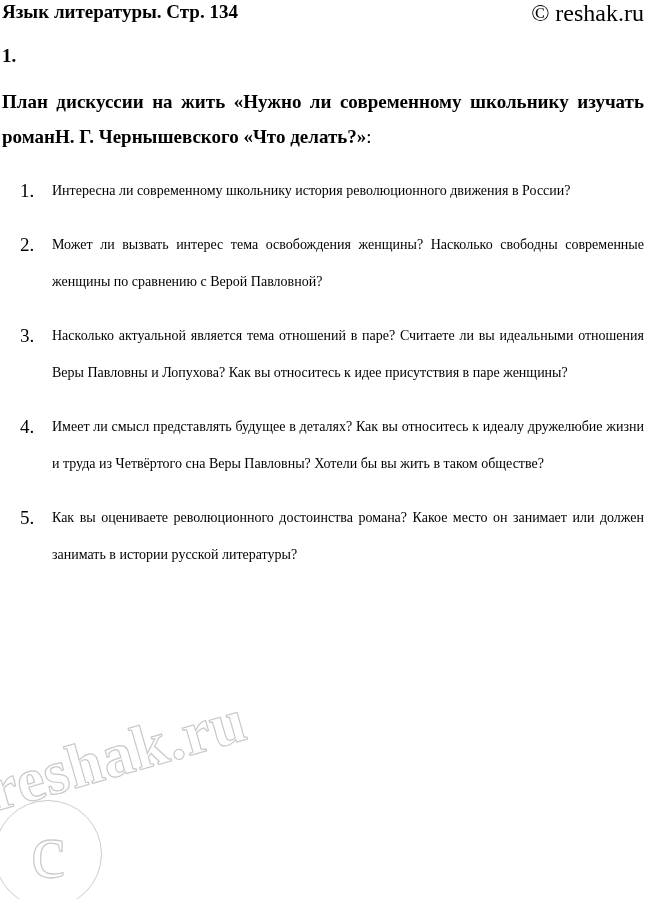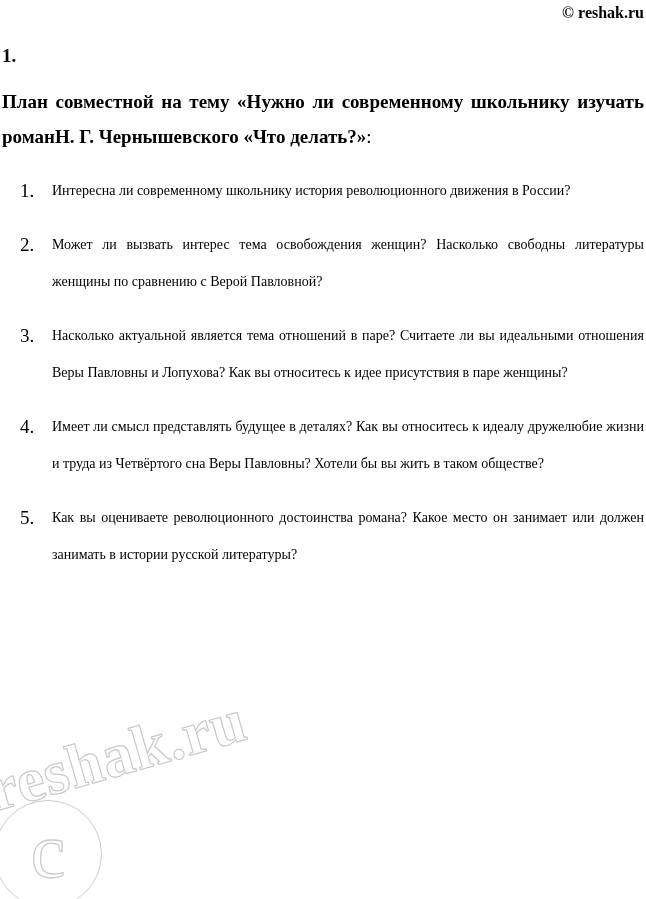--- a/index.html
+++ b/index.html
@@ -84,22 +84,22 @@
     top: 0;
     font-size: 19px;
     font-weight: 700;
     line-height: 24px;
     white-space: nowrap;
   }
   .doc-copyright {
     position: absolute;
     right: 2px;
     top: 1px;
-    font-size: 16px;
-    font-weight: 700;
+    font-size: 24px;
+    font-weight: 400;
     line-height: 24px;
     white-space: nowrap;
   }
 
   .task-number {
     margin: 14px 0 0 2px;
     font-size: 19px;
     font-weight: 700;
     line-height: 24px;
   }
@@ -156,32 +156,33 @@
 <div id="page">
 
   <div id="watermark">
     <div class="wm-text">reshak.ru</div>
     <div class="wm-copy"></div>
   </div>
 
   <div id="content">
 
     <div class="doc-header">
+      <div class="doc-title">Язык литературы. Стр. 134</div>
       <div class="doc-copyright">© reshak.ru</div>
     </div>
 
     <div class="task-number">1.</div>
 
     <p class="lead">
-      <span>План совместной на тему «Нужно ли современному школьнику изучать романН. Г. Чернышевского «Что делать?»</span><span class="tail">:</span>
+      <span>План дискуссии на жить «Нужно ли современному школьнику изучать романН. Г. Чернышевского «Что делать?»</span><span class="tail">:</span>
     </p>
 
     <ol class="questions">
       <li>Интересна ли современному школьнику история революционного движения в России?</li>
-      <li>Может ли вызвать интерес тема освобождения женщин? Насколько свободны литературы женщины по сравнению с Верой Павловной?</li>
+      <li>Может ли вызвать интерес тема освобождения женщины? Насколько свободны современные женщины по сравнению с Верой Павловной?</li>
       <li>Насколько актуальной является тема отношений в паре? Считаете ли вы идеальными отношения Веры Павловны и Лопухова? Как вы относитесь к идее присутствия в паре женщины?</li>
       <li>Имеет ли смысл представлять будущее в деталях? Как вы относитесь к идеалу дружелюбие жизни и труда из Четвёртого сна Веры Павловны? Хотели бы вы жить в таком обществе?</li>
       <li>Как вы оцениваете революционного достоинства романа? Какое место он занимает или должен занимать в истории русской литературы?</li>
     </ol>
 
 
   </div>
 </div>
 
 </body></html>

